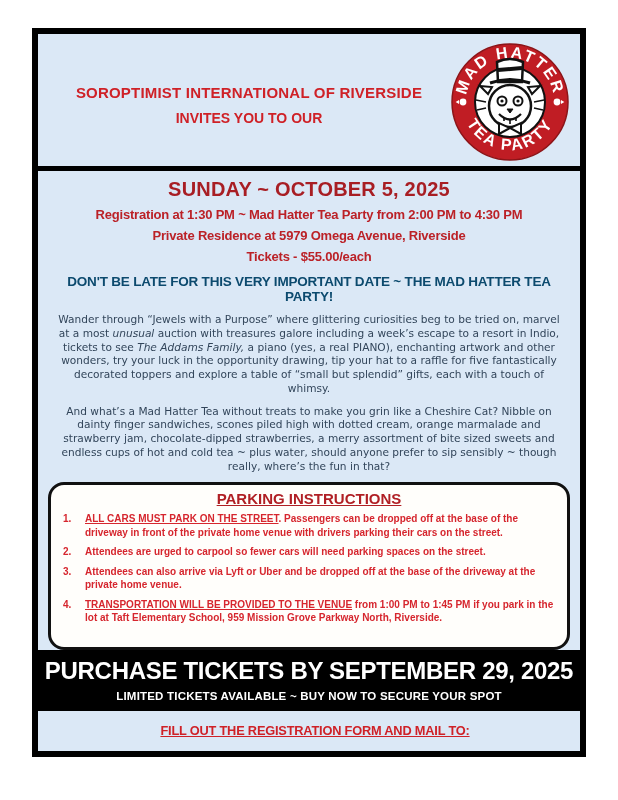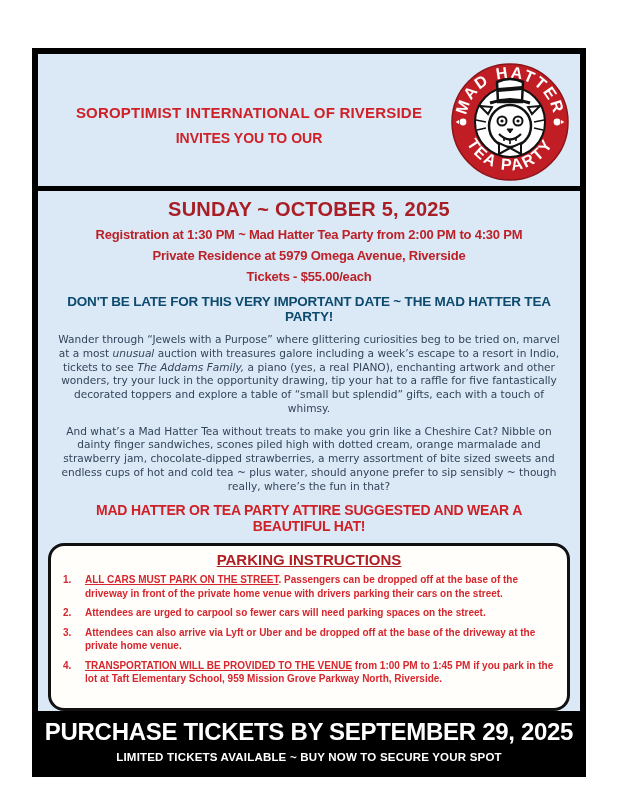--- a/index.html
+++ b/index.html
@@ -1,19 +1,19 @@
 <!DOCTYPE html>
 <html><head>
 <meta charset="utf-8">
 <style>
   * { margin:0; padding:0; box-sizing:border-box; }
   html,body { width:618px; height:800px; background:#ffffff; font-family:"Liberation Sans", sans-serif; }
   .page { position:relative; width:618px; height:800px; background:#ffffff; overflow:hidden; }
   .flyer {
-    position:absolute; left:32px; top:48px; width:554px; height:729px;
+    position:absolute; left:32px; top:28px; width:554px; height:729px;
     border:6px solid #000; background:#dbe8f6; display:flex; flex-direction:column; overflow:hidden;
   }
   
   .header { display:flex; align-items:center; padding:8px 8px 4px 10px; height:132px; }
   .header-text { flex:1; text-align:center; padding-top:6px; }
   .org-line { color:#cf2127; font-weight:bold; font-size:15px; letter-spacing:0.2px; }
   .invite-line { color:#cf2127; font-weight:bold; font-size:14px; margin-top:9px; }
   .event-title {
     color:#c92128; font-family:"DejaVu Serif", serif; font-style:italic; font-weight:bold;
     font-size:42px; margin-top:8px; line-height:1; letter-spacing:-1px;
@@ -114,21 +114,20 @@
       <div class="date-line">SUNDAY ~ OCTOBER 5, 2025</div>
       <div class="event-line">Registration at 1:30 PM ~ Mad Hatter Tea Party from 2:00 PM to 4:30 PM</div>
       <div class="event-line">Private Residence at 5979 Omega Avenue, Riverside</div>
       <div class="event-line">Tickets - $55.00/each</div>
       <div class="warning-line">DON'T BE LATE FOR THIS VERY IMPORTANT DATE ~ THE MAD HATTER TEA PARTY!</div>
     </div>
 
     <div class="description">
       <p class="para"><span>Wander through “Jewels with a Purpose” where glittering curiosities beg to be tried on, marvel at a most </span><span class="it">unusual</span><span> auction with treasures galore including a week’s escape to a resort in Indio, tickets to see </span><span class="it">The Addams Family,</span><span> a piano (yes, a real PIANO), enchanting artwork and other wonders, try your luck in the opportunity drawing, tip your hat to a raffle for five fantastically decorated toppers and explore a table of “small but splendid” gifts, each with a touch of whimsy.</span></p>
       <p class="para">And what’s a Mad Hatter Tea without treats to make you grin like a Cheshire Cat?  Nibble on dainty finger sandwiches, scones piled high with dotted cream, orange marmalade and strawberry jam, chocolate-dipped strawberries, a merry assortment of bite sized sweets and endless cups of hot and cold tea ~ plus water, should anyone prefer to sip sensibly ~ though really, where’s the fun in that?</p>
-      <div class="attire-line">MAD HATTER OR TEA PARTY ATTIRE SUGGESTED AND WEAR A BEAUTIFUL HAT!</div>
     </div>
 
     <div class="parking-box">
       <div class="parking-title">PARKING INSTRUCTIONS</div>
       <ol class="parking-list">
           <li class="parking-item">
             <span class="num">1.</span>
             <span class="txt"><span class="lead">ALL CARS MUST PARK ON THE STREET</span>.  Passengers can be dropped off at the base of the driveway in front of the private home venue with drivers parking their cars on the street.</span>
           </li>
           <li class="parking-item">

